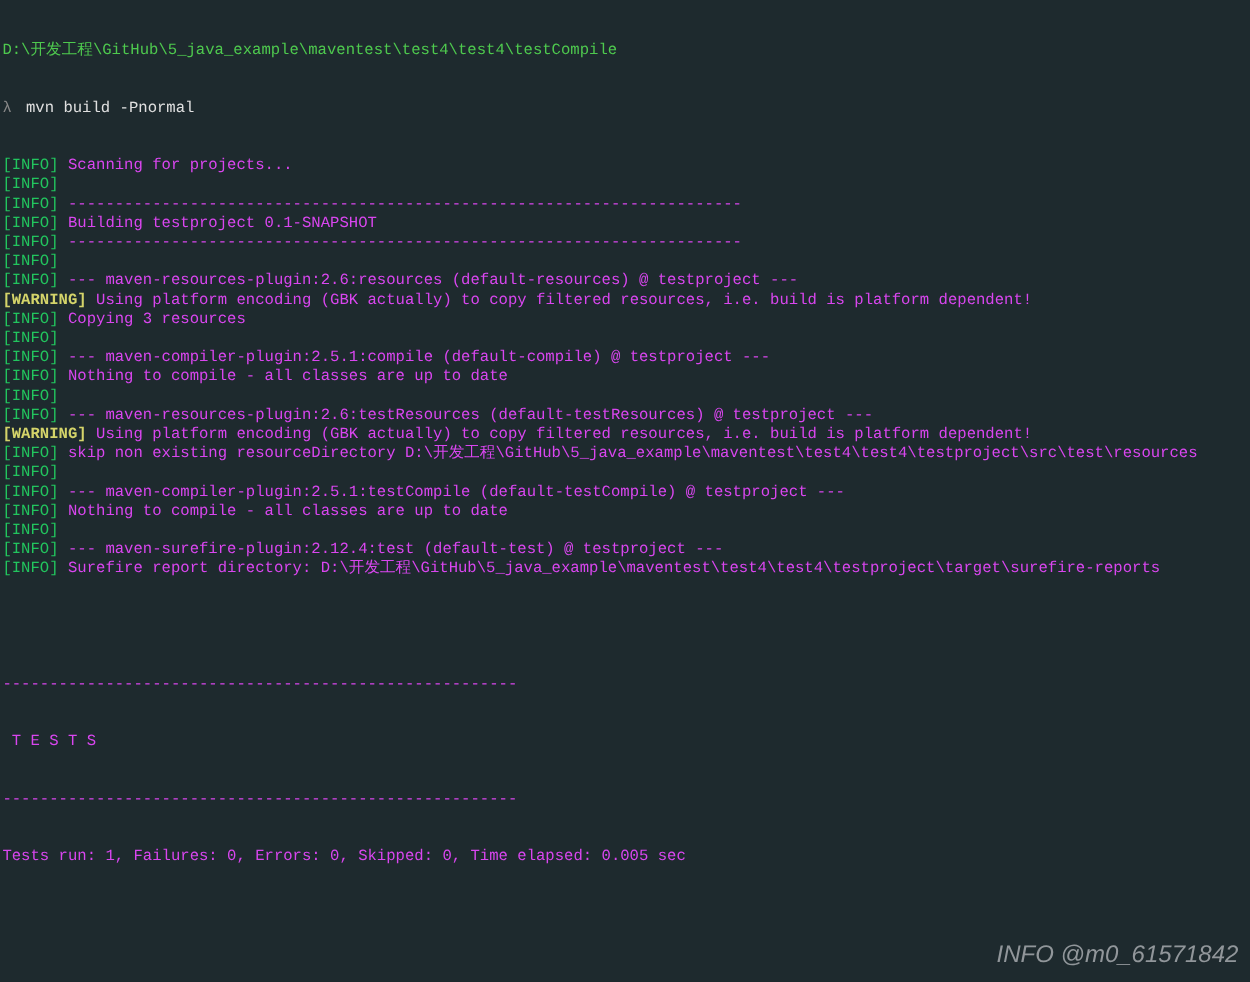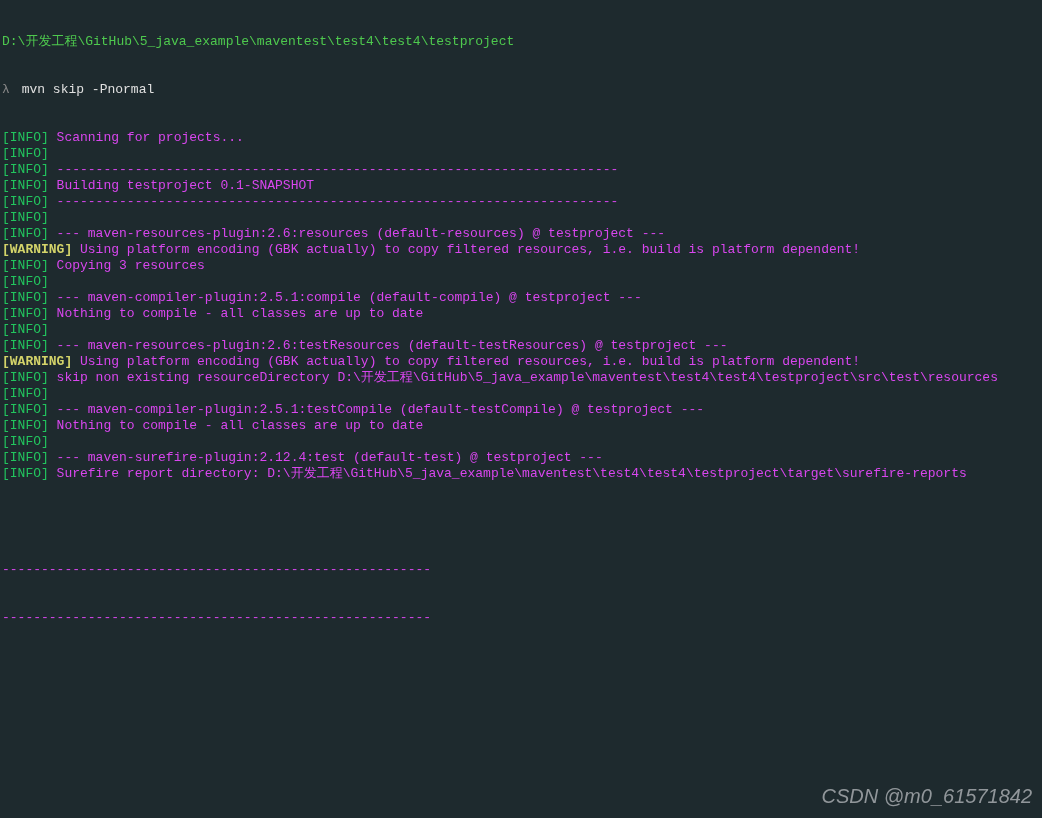--- a/index.html
+++ b/index.html
@@ -33,30 +33,32 @@
       color: #b8bbbf;
       opacity: 0.75;
       font-family: Arial, sans-serif;
     }
     .line { display: block; }
   </style>
 </head>
 <body>
 
 <div class="terminal">
-  <span class="line path-line">D:\开发工程\GitHub\5_java_example\maventest\test4\test4\testproject</span>
-  <span class="line"><span class="lambda">λ</span> <span class="cmd">mvn skip -Pnormal</span></span>
+  <span class="line path-line">D:\开发工程\GitHub\5_java_example\maventest\test4\test4\testCompile</span>
+  <span class="line"><span class="lambda">λ</span> <span class="cmd">mvn build -Pnormal</span></span>
   <div id="block1"><span class="line"><span class="info-tag">[INFO]</span><span class="plain"> Scanning for projects...</span></span><span class="line"><span class="info-tag">[INFO]</span><span class="plain"></span></span><span class="line"><span class="info-tag">[INFO]</span><span class="plain"> ------------------------------------------------------------------------</span></span><span class="line"><span class="info-tag">[INFO]</span><span class="plain"> Building testproject 0.1-SNAPSHOT</span></span><span class="line"><span class="info-tag">[INFO]</span><span class="plain"> ------------------------------------------------------------------------</span></span><span class="line"><span class="info-tag">[INFO]</span><span class="plain"></span></span><span class="line"><span class="info-tag">[INFO]</span><span class="plain"> --- maven-resources-plugin:2.6:resources (default-resources) @ testproject ---</span></span><span class="line"><span class="warn-tag">[WARNING]</span><span class="plain"> Using platform encoding (GBK actually) to copy filtered resources, i.e. build is platform dependent!</span></span><span class="line"><span class="info-tag">[INFO]</span><span class="plain"> Copying 3 resources</span></span><span class="line"><span class="info-tag">[INFO]</span><span class="plain"></span></span><span class="line"><span class="info-tag">[INFO]</span><span class="plain"> --- maven-compiler-plugin:2.5.1:compile (default-compile) @ testproject ---</span></span><span class="line"><span class="info-tag">[INFO]</span><span class="plain"> Nothing to compile - all classes are up to date</span></span><span class="line"><span class="info-tag">[INFO]</span><span class="plain"></span></span><span class="line"><span class="info-tag">[INFO]</span><span class="plain"> --- maven-resources-plugin:2.6:testResources (default-testResources) @ testproject ---</span></span><span class="line"><span class="warn-tag">[WARNING]</span><span class="plain"> Using platform encoding (GBK actually) to copy filtered resources, i.e. build is platform dependent!</span></span><span class="line"><span class="info-tag">[INFO]</span><span class="plain"> skip non existing resourceDirectory D:\开发工程\GitHub\5_java_example\maventest\test4\test4\testproject\src\test\resources</span></span><span class="line"><span class="info-tag">[INFO]</span><span class="plain"></span></span><span class="line"><span class="info-tag">[INFO]</span><span class="plain"> --- maven-compiler-plugin:2.5.1:testCompile (default-testCompile) @ testproject ---</span></span><span class="line"><span class="info-tag">[INFO]</span><span class="plain"> Nothing to compile - all classes are up to date</span></span><span class="line"><span class="info-tag">[INFO]</span><span class="plain"></span></span><span class="line"><span class="info-tag">[INFO]</span><span class="plain"> --- maven-surefire-plugin:2.12.4:test (default-test) @ testproject ---</span></span><span class="line"><span class="info-tag">[INFO]</span><span class="plain"> Surefire report directory: D:\开发工程\GitHub\5_java_example\maventest\test4\test4\testproject\target\surefire-reports</span></span></div>
   <span class="line">&nbsp;</span>
   <span class="line plain">-------------------------------------------------------</span>
+  <span class="line plain"> T E S T S</span>
   <span class="line plain">-------------------------------------------------------</span>
+  <span class="line plain">Tests run: 1, Failures: 0, Errors: 0, Skipped: 0, Time elapsed: 0.005 sec</span>
   <span class="line">&nbsp;</span>
   
   
   
   
   
   
   
   
 </div>
 
-<div class="watermark">CSDN @m0_61571842</div>
+<div class="watermark">INFO @m0_61571842</div>
 
 </body></html>

